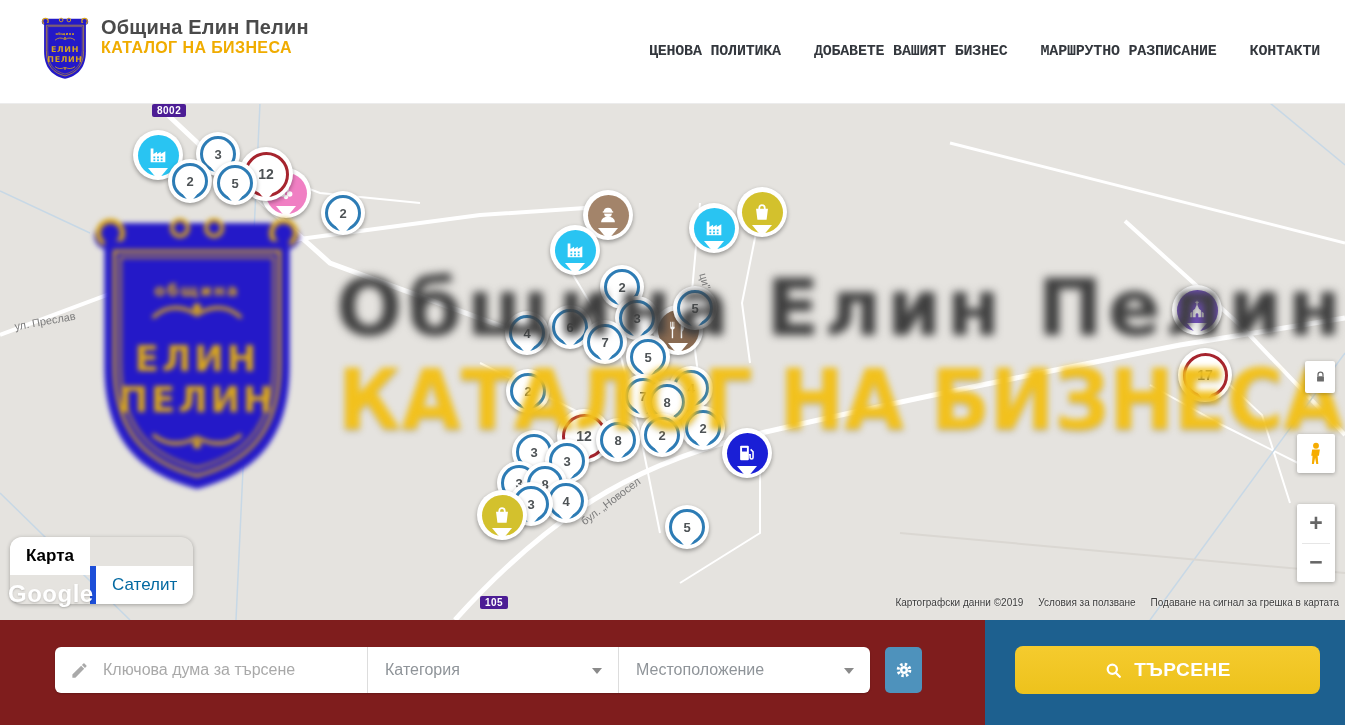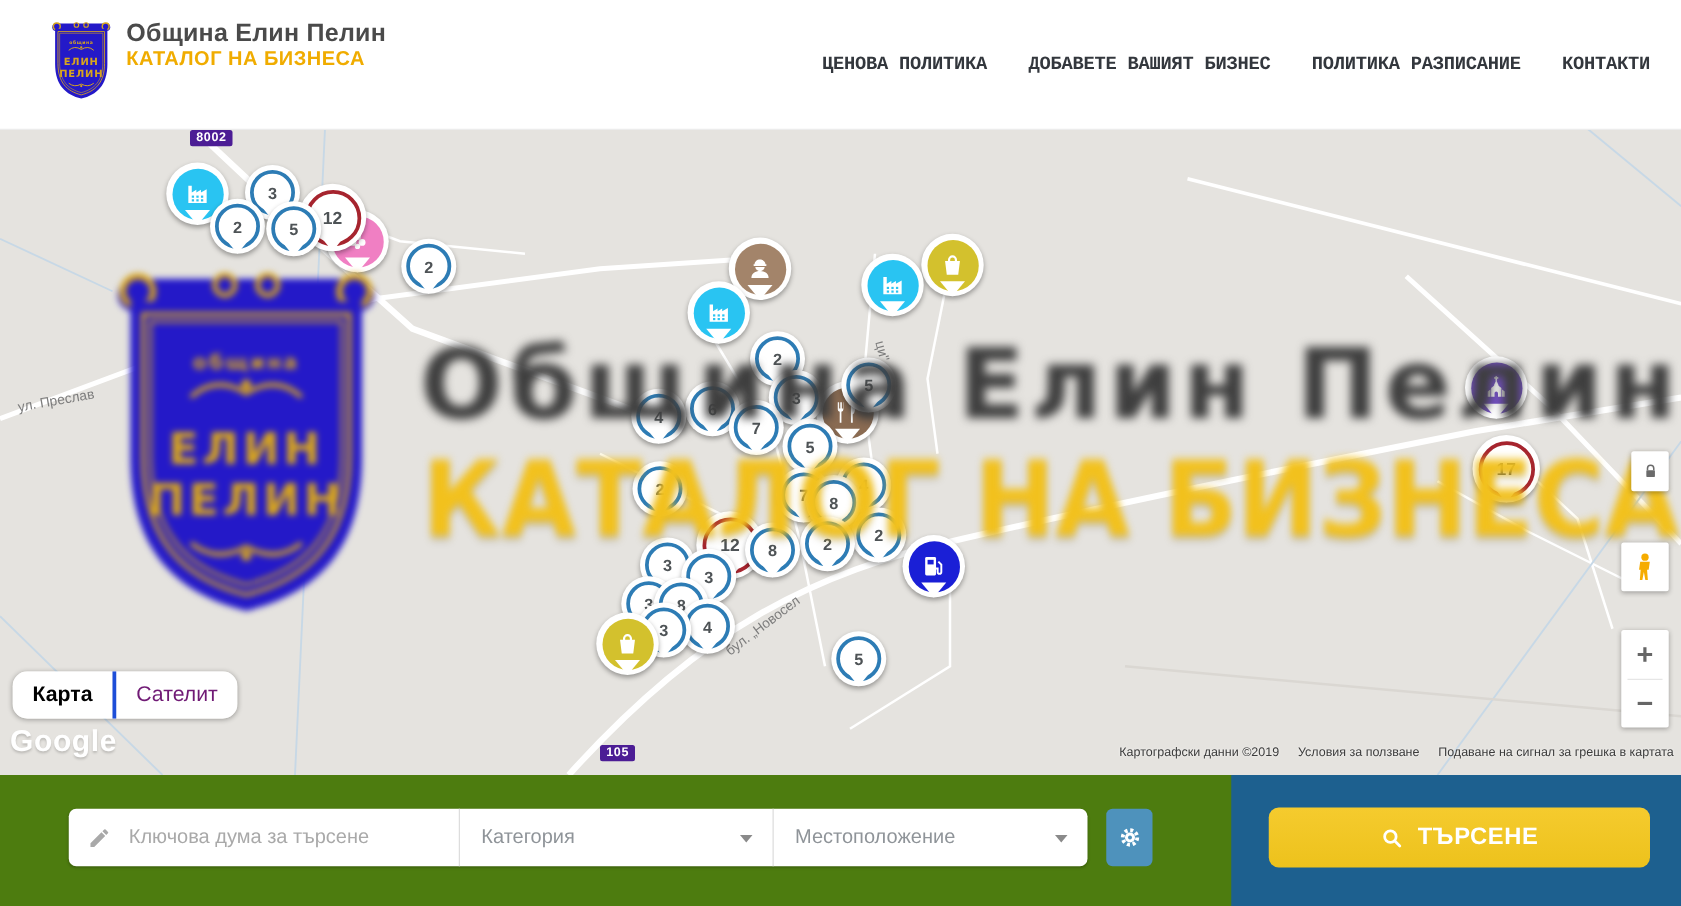--- a/index.html
+++ b/index.html
@@ -52,38 +52,38 @@
     color:#f2c11d;letter-spacing:0px;white-space:nowrap;filter:blur(3.4px);transform:scaleX(.92);transform-origin:left top;
     text-shadow:0 2px 3px rgba(0,0,0,.25);}
 
   .crest-name{font-family:"DejaVu Sans",sans-serif;font-weight:bold;fill:#d7a51e;}
 
   
   .mt{position:absolute;left:10px;top:434px;display:flex;border-radius:12px;overflow:hidden;
     box-shadow:0 1px 4px rgba(0,0,0,.3);z-index:40;}
   .mt-btn{background:#fff;height:38px;padding:0 16px;display:flex;align-items:center;font-size:17px;cursor:pointer;}
   .mt-btn.active{font-weight:bold;color:#000;}
-  .mt-btn.inactive{color:#701a75;border-left:3px solid #1d4ed8;}
+  .mt-btn.inactive{color:#0369a1;border-left:6px solid #1d4ed8;margin-top:29px;}
   .glogo{position:absolute;left:8px;top:477px;font-size:24px;font-weight:bold;color:#fff;letter-spacing:.5px;
     text-shadow:0 1px 2px rgba(0,0,0,.18);z-index:40;cursor:pointer;}
   .attrib{position:absolute;right:6px;top:494px;display:flex;gap:15px;font-size:10px;color:#3b3b3b;z-index:40;
     text-shadow:0 0 2px #fff;}
   .attrib span{white-space:nowrap;}
   .attrib .link{cursor:pointer;}
   .sq{position:absolute;background:#fff;box-shadow:0 1px 4px rgba(0,0,0,.3);border-radius:2px;z-index:40;
     display:flex;align-items:center;justify-content:center;cursor:pointer;}
   .lockbox{right:10px;top:258px;width:30px;height:32px;}
   .pegbox{right:10px;top:331px;width:38px;height:39px;}
   .zoomctl{position:absolute;right:10px;top:401px;width:38px;height:78px;background:#fff;border-radius:2px;
     box-shadow:0 1px 4px rgba(0,0,0,.3);z-index:40;display:flex;flex-direction:column;}
   .zbtn{flex:1;display:flex;align-items:center;justify-content:center;font-size:23px;color:#666;cursor:pointer;font-weight:bold;}
   .zdiv{height:1px;background:#e6e6e6;margin:0 5px;}
 
   
-  .searchbar{position:absolute;top:620px;left:0;width:1345px;height:105px;background:#4d7c0f;z-index:60;}
+  .searchbar{position:absolute;top:620px;left:0;width:1345px;height:105px;background:#7f1d1d;z-index:60;}
   .searchbar-right{position:absolute;left:985px;top:0;bottom:0;right:0;background:#1d608f;}
   .search-group{position:absolute;left:55px;top:27px;width:815px;height:46px;background:#fff;border-radius:6px;
     display:flex;align-items:stretch;box-shadow:0 1px 2px rgba(0,0,0,.2);}
   .sg-section{display:flex;align-items:center;position:relative;}
   .sg-keyword{width:303px;padding-left:15px;gap:12px;}
   .sg-keyword input{border:none;outline:none;flex:1;font-size:16px;color:#555;font-family:"Liberation Sans",sans-serif;width:230px;}
   .sg-keyword input::placeholder{color:#a9a9a9;}
   .sg-select{border-left:1px solid #ddd;cursor:pointer;}
   .sg-cat{width:255px;}
   .sg-loc{width:256px;}
@@ -123,21 +123,21 @@
         <circle cx="110" cy="228" r="4" fill="#d7a51e"></circle>
       </svg>
       <div class="brand-text">
         <span class="brand-title">Община Елин Пелин</span>
         <span class="brand-sub">КАТАЛОГ НА БИЗНЕСА</span>
       </div>
     </div>
     <div class="nav">
       <span class="nav-item">ЦЕНОВА ПОЛИТИКА</span>
       <span class="nav-item">ДОБАВЕТЕ ВАШИЯТ БИЗНЕС</span>
-      <span class="nav-item">ПОЛИТИКА РАЗПИСАНИЕ</span>
+      <span class="nav-item">МАРШРУТНО РАЗПИСАНИЕ</span>
       <span class="nav-item">КОНТАКТИ</span>
     </div>
   </div>
 
   <div class="map">
     <svg class="roads" viewBox="0 0 1345 517">
       <path d="M155,0 L235,75 L330,160 L520,230" stroke="#fff" stroke-width="5" fill="none"></path>
       <path d="M0,232 L150,176 L300,136 L480,112 L600,104" stroke="#fff" stroke-width="4" fill="none"></path>
       <path d="M455,517 C560,400 650,355 770,328 C900,298 1030,272 1180,242 L1345,215" stroke="#fff" stroke-width="5" fill="none"></path>
       <path d="M1125,118 L1240,222 L1345,332" stroke="#fff" stroke-width="4" fill="none"></path>

